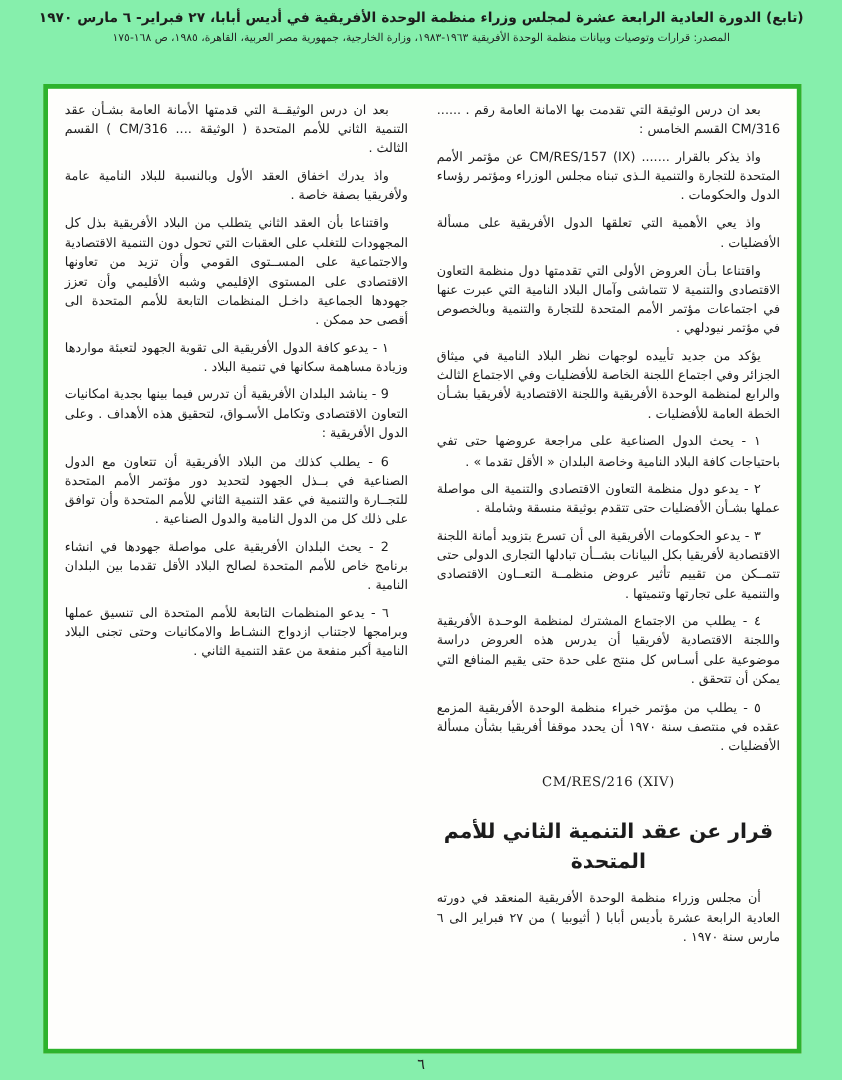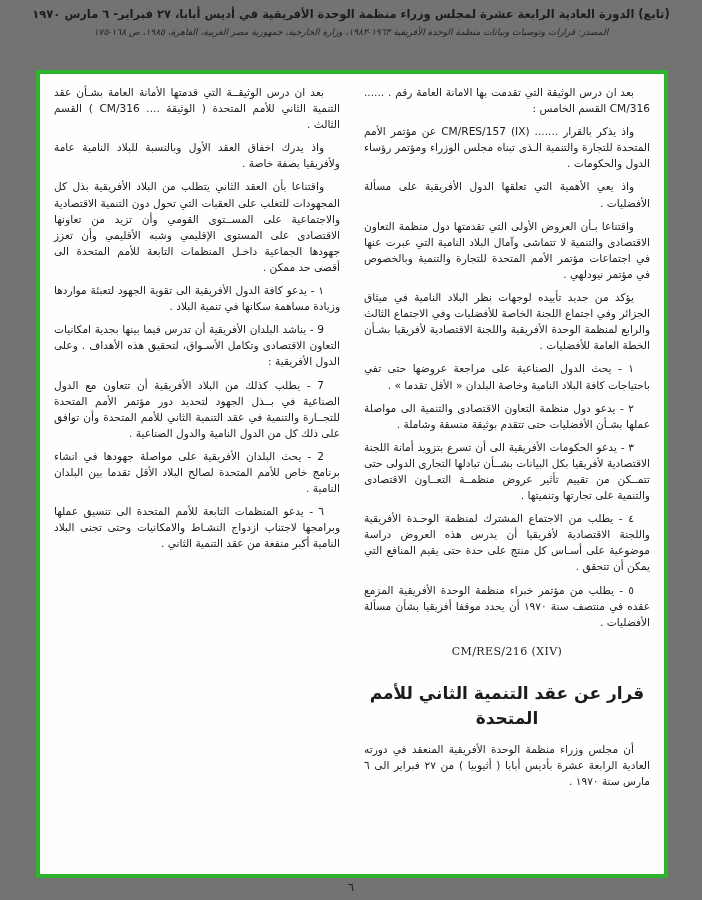--- a/index.html
+++ b/index.html
@@ -5,21 +5,21 @@
   html, body {
     margin: 0;
     padding: 0;
     background: #fbfbf8;
     font-family: "DejaVu Sans", sans-serif;
   }
   .page {
     position: relative;
     width: 702px;
     height: 900px;
-    background: #737373;
+    background: #86efac;
     overflow: hidden;
     color: #1c1c1c;
   }
   .header {
     position: absolute;
     top: 6px;
     left: 0;
     right: 0;
     text-align: center;
     direction: rtl;
@@ -28,21 +28,20 @@
     font-size: 11.5px;
     font-weight: bold;
     line-height: 1.5;
     margin: 0 10px;
   }
   .header-source {
     font-size: 9px;
     line-height: 1.6;
     margin: 2px 12px 0 12px;
     color: #222;
-    font-style: italic;
   }
   .frame {
     position: absolute;
     top: 70px;
     left: 36px;
     width: 624px;
     height: 800px;
     border: 4px solid #2db32d;
     background: #fefefc;
     box-sizing: content-box;
@@ -121,21 +120,21 @@
           <p class="para latin">CM/RES/216 (XIV)</p>
           <p class="para heading">قرار عن عقد التنمية الثاني للأمم المتحدة</p>
           <p class="para normal">أن مجلس وزراء منظمة الوحدة الأفريقية المنعقد في دورته العادية الرابعة عشرة بأديس أبابا ( أثيوبيا ) من ٢٧ فبراير الى ٦ مارس سنة ١٩٧٠ .</p>
         </div>
       <div class="col">
           <p class="para normal">بعد ان درس الوثيقــة التي قدمتها الأمانة العامة بشـأن عقد التنمية الثاني للأمم المتحدة ( الوثيقة .... CM/316 ) القسم الثالث .</p>
           <p class="para normal">واذ يدرك اخفاق العقد الأول وبالنسبة للبلاد النامية عامة ولأفريقيا بصفة خاصة .</p>
           <p class="para normal">واقتناعا بأن العقد الثاني يتطلب من البلاد الأفريقية بذل كل المجهودات للتغلب على العقبات التي تحول دون التنمية الاقتصادية والاجتماعية على المســتوى القومي وأن تزيد من تعاونها الاقتصادى على المستوى الإقليمي وشبه الأقليمي وأن تعزز جهودها الجماعية داخـل المنظمات التابعة للأمم المتحدة الى أقصى حد ممكن .</p>
           <p class="para normal">١ - يدعو كافة الدول الأفريقية الى تقوية الجهود لتعبئة مواردها وزيادة مساهمة سكانها في تنمية البلاد .</p>
           <p class="para normal">9 - يناشد البلدان الأفريقية أن تدرس فيما بينها بجدية امكانيات التعاون الاقتصادى وتكامل الأسـواق، لتحقيق هذه الأهداف . وعلى الدول الأفريقية :</p>
-          <p class="para normal">7 - يطلب كذلك من البلاد الأفريقية أن تتعاون مع الدول الصناعية في بــذل الجهود لتحديد دور مؤتمر الأمم المتحدة للتجــارة والتنمية في عقد التنمية الثاني للأمم المتحدة وأن توافق على ذلك كل من الدول النامية والدول الصناعية .</p>
+          <p class="para normal">6 - يطلب كذلك من البلاد الأفريقية أن تتعاون مع الدول الصناعية في بــذل الجهود لتحديد دور مؤتمر الأمم المتحدة للتجــارة والتنمية في عقد التنمية الثاني للأمم المتحدة وأن توافق على ذلك كل من الدول النامية والدول الصناعية .</p>
           <p class="para normal">2 - يحث البلدان الأفريقية على مواصلة جهودها في انشاء برنامج خاص للأمم المتحدة لصالح البلاد الأقل تقدما بين البلدان النامية .</p>
           <p class="para normal">٦ - يدعو المنظمات التابعة للأمم المتحدة الى تنسيق عملها وبرامجها لاجتناب ازدواج النشـاط والامكانيات وحتى تجنى البلاد النامية أكبر منفعة من عقد التنمية الثاني .</p>
         </div>
     </div>
   </div>
 
   <div class="page-number">٦</div>
 
 </div>
 

